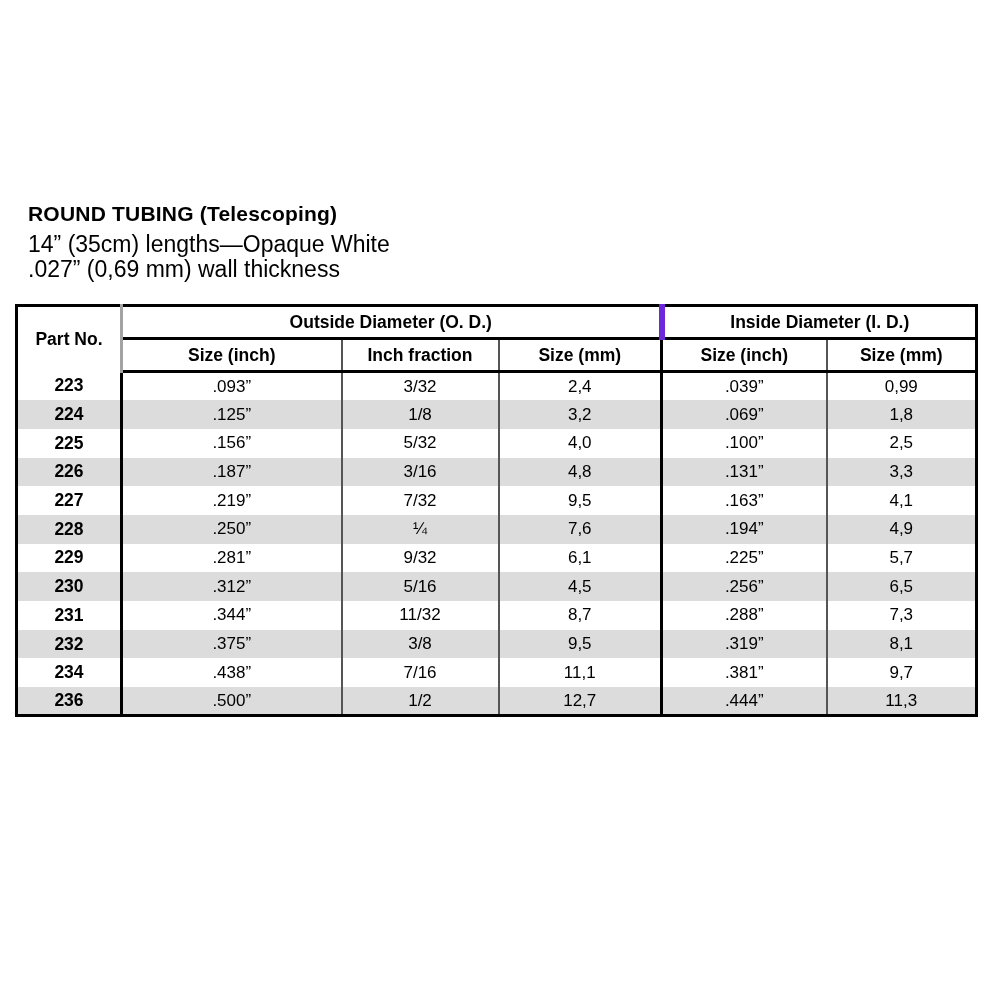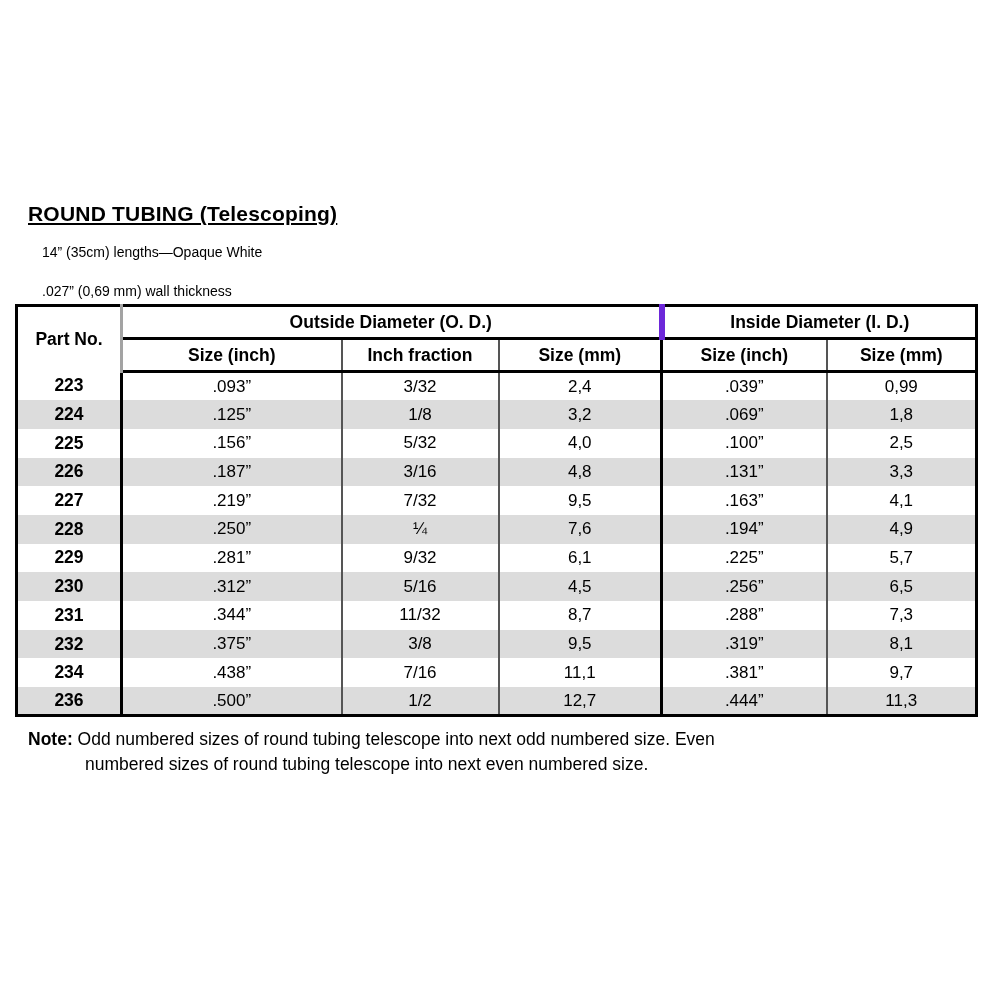--- a/index.html
+++ b/index.html
@@ -22,26 +22,25 @@
     position: absolute;
     left: 28px;
     top: 202px;
     width: 700px;
   }
   .doc-title {
     font-size: 21px;
     font-weight: bold;
     letter-spacing: 0.2px;
     margin: 0 0 6px 0;
-    text-decoration: underline;
   }
   .doc-subtitle {
-    font-size: 14px;
+    font-size: 23px;
     line-height: 25px;
-    margin: 14px;
+    margin: 0;
   }
   table.spec {
     position: absolute;
     left: 15px;
     top: 304px;
     width: 960px;
     border-collapse: collapse;
     table-layout: fixed;
     font-size: 17px;
   }
@@ -231,18 +230,14 @@
       <td class="part">236</td>
       <td class="thin-r">.500”</td>
       <td class="thin-r">1/2</td>
       <td class="thick-r">12,7</td>
       <td class="thin-r">.444”</td>
       <td>11,3</td>
     </tr>
   </tbody>
   </table>
 
-  <div class="note-block">
-    <span class="note-label">Note:</span>
-    <span>Odd numbered sizes of round tubing telescope into next odd numbered size. Even numbered sizes of round tubing telescope into next even numbered size.</span>
-  </div>
 
 </div>
 
 </body></html>

